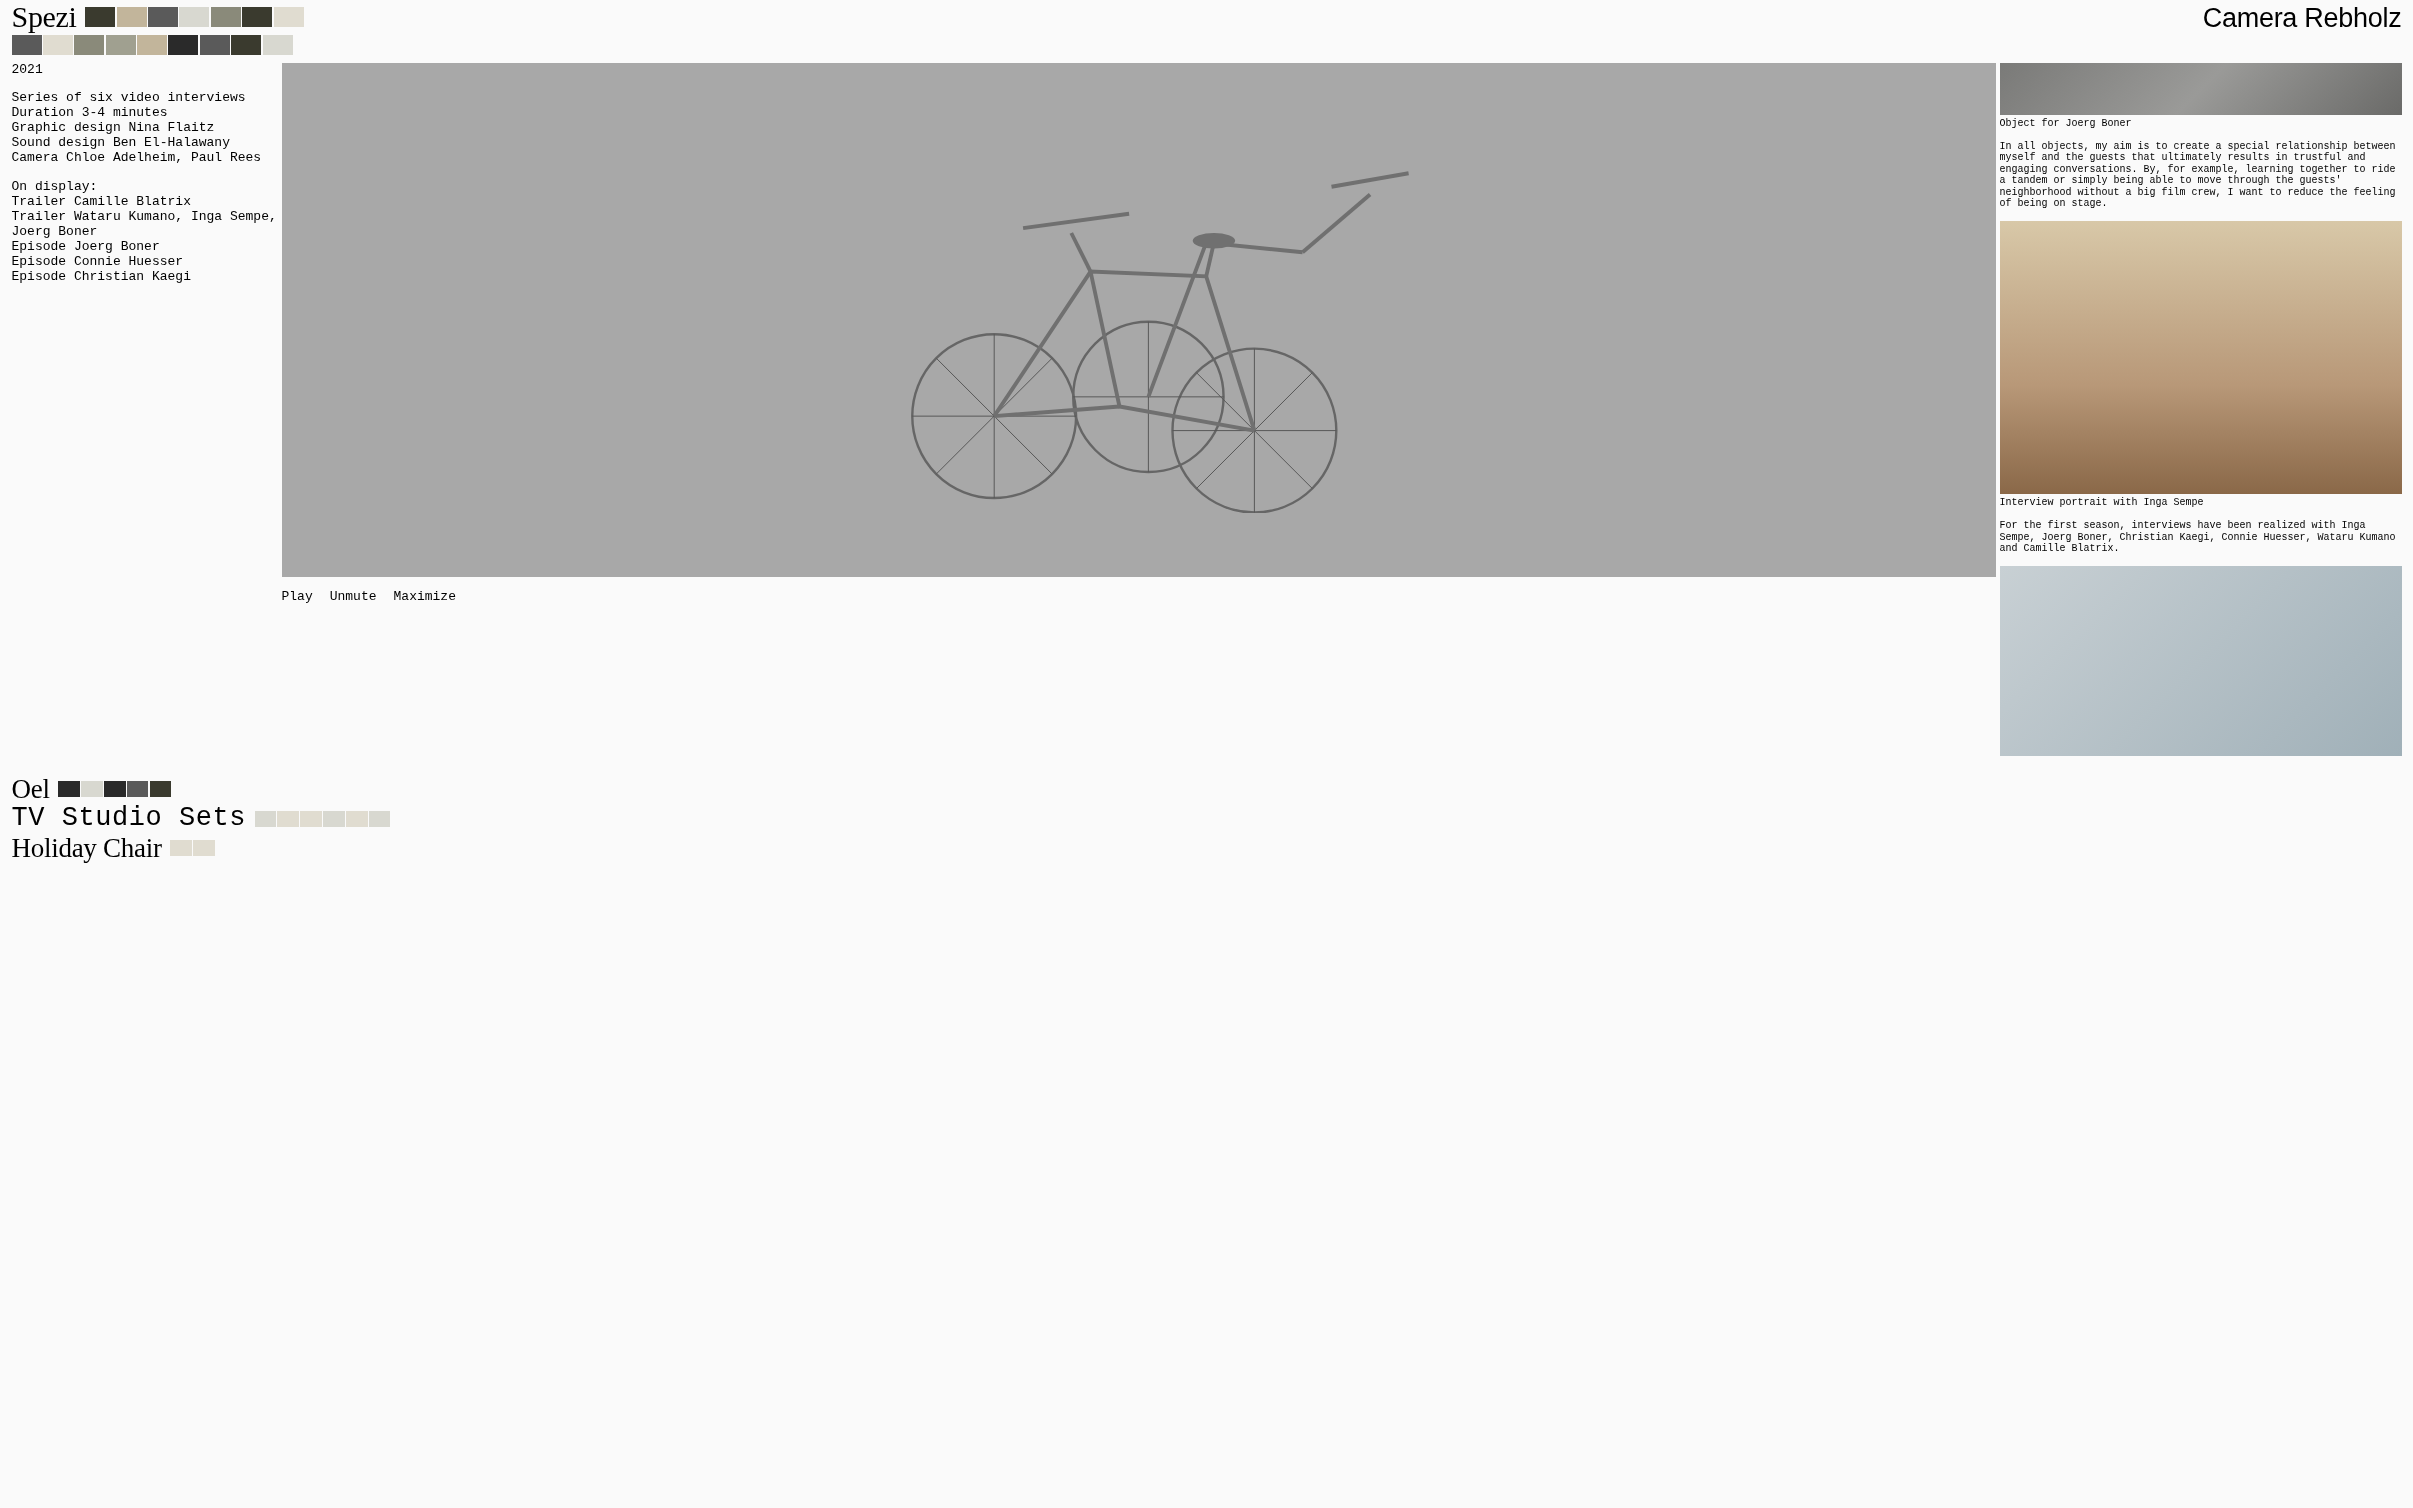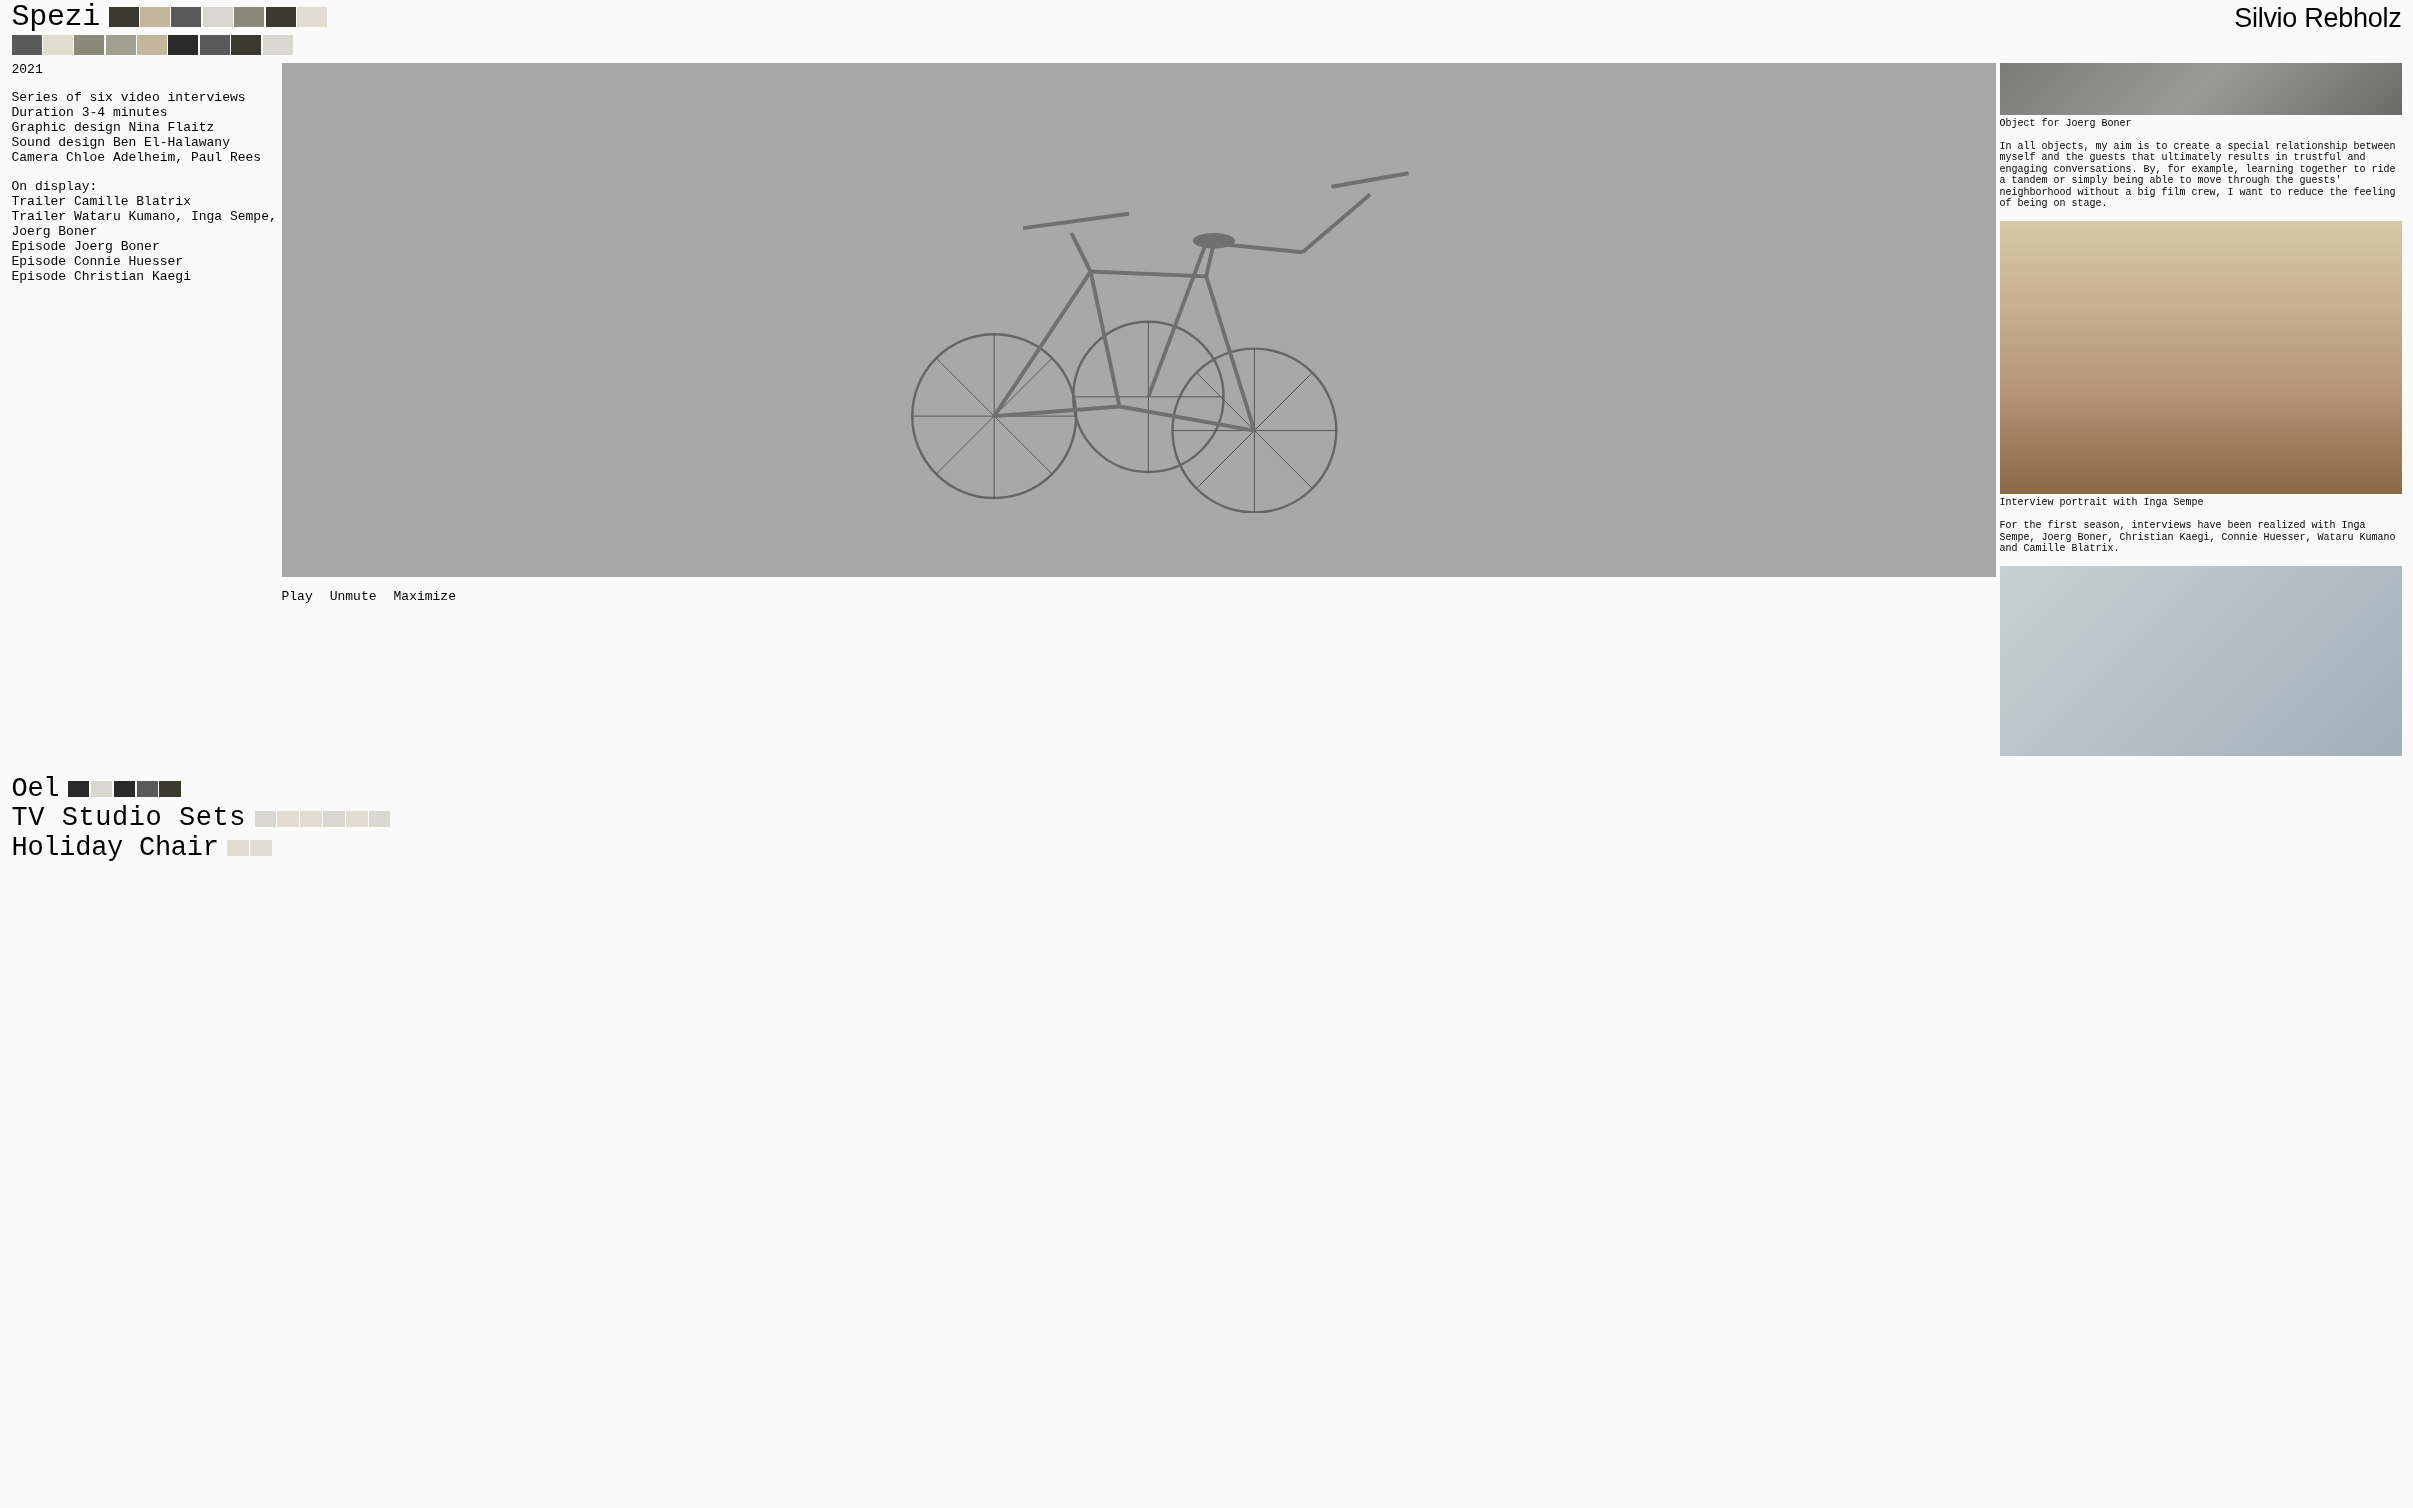--- a/index.html
+++ b/index.html
@@ -16,21 +16,21 @@
   align-items: center;
   gap: 8.6px;
 }
 .project-title {
   font-family: 'Courier New', monospace;
   font-size: 30px;
   font-weight: 400;
   letter-spacing: 0.02em;
 }
 .project-title.sans {
-  font-family: Liberation Mono, monospace;
+  font-family: Liberation Serif, serif;
   letter-spacing: -0.01em;
 }
 .thumbstrip {
   display: flex;
   gap: 1.4px;
 }
 .thumbstrip .thumb {
   width: 30px;
   height: 20px;
   background: #888;
@@ -154,21 +154,21 @@
       <span class="thumb e"></span>
       <span class="thumb h"></span>
       <span class="thumb b"></span>
       <span class="thumb f"></span>
       <span class="thumb c"></span>
       <span class="thumb a"></span>
       <span class="thumb d"></span>
   </span>
 </div>
 
-<div class="site-name">Silvio Rebholz</div>
+<div class="site-name">Camera Rebholz</div>
 
 <div class="main-grid">
   <div class="sidebar">
     <p>2021</p>
     <div class="block" style="margin-top:13px">
       <p>Series of six video interviews</p>
       <p>Duration 3-4 minutes</p>
       <p>Graphic design Nina Flaitz</p>
       <p>Sound design Ben El-Halawany</p>
       <p>Camera Chloe Adelheim, Paul Rees</p>

